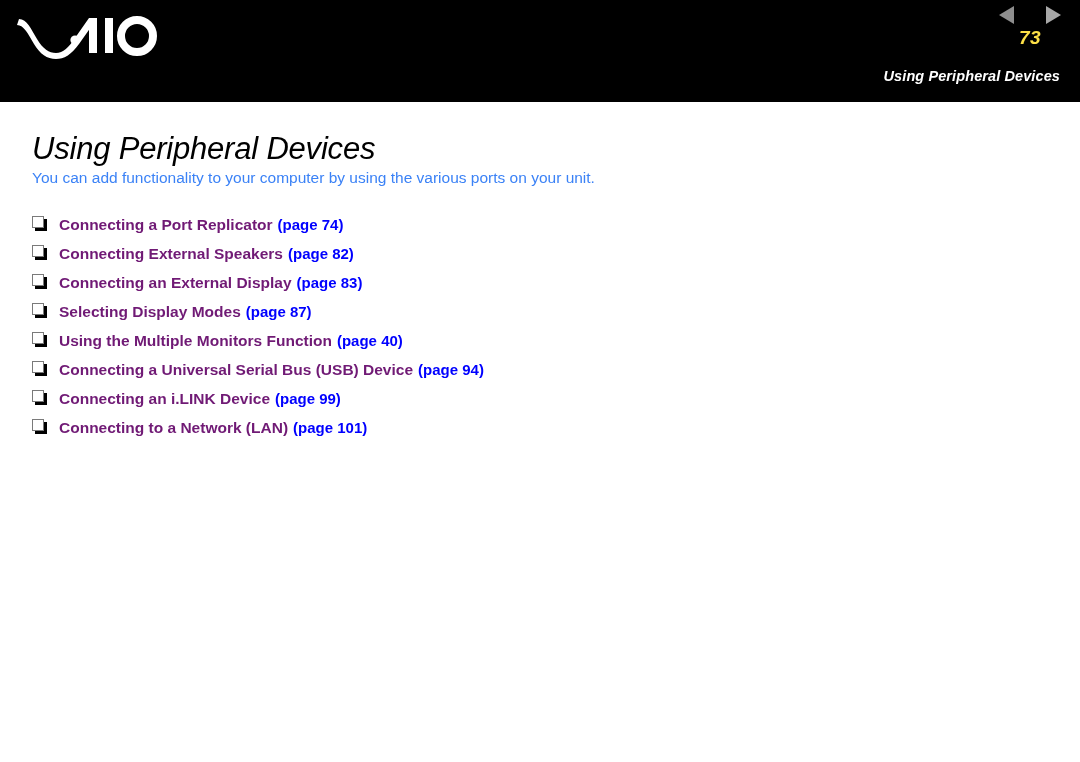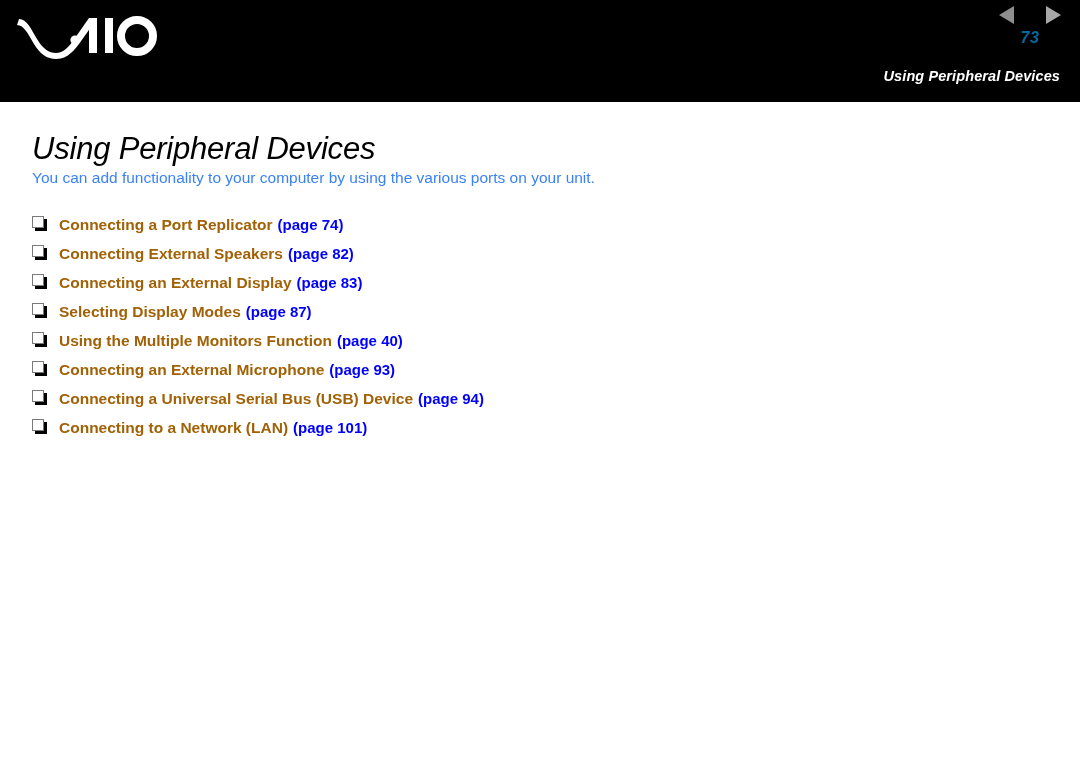--- a/index.html
+++ b/index.html
@@ -59,22 +59,22 @@
     border-bottom: 9px solid transparent;
     cursor: pointer;
   }
   #prev-arrow {
     border-right: 15px solid #8e8e8e;
   }
   #next-arrow {
     border-left: 15px solid #a8a8a8;
   }
   #page-number {
-    color: #0369a1;
-    font-size: 16px;
+    color: #fde047;
+    font-size: 19px;
     font-weight: bold;
     font-style: italic;
     line-height: 22px;
     margin-top: 3px;
     letter-spacing: 0.5px;
   }
 
   #header-running-title {
     position: absolute;
     right: 20px;
@@ -154,21 +154,21 @@
     top: 6px;
     width: 12px;
     height: 12px;
     background: #ffffff;
     border: 1px solid #7a7a7a;
     box-sizing: border-box;
   }
   .toc-label {
     font-size: 15.5px;
     font-weight: bold;
-    color: #a16207;
+    color: #701a75;
   }
   .toc-pageref {
     font-size: 15px;
     font-weight: bold;
     color: #0000ff;
     margin-left: 5px;
     cursor: pointer;
   }
 </style>
 </head>
@@ -247,33 +247,33 @@
           <span class="face"></span>
         </span>
         <span class="toc-label">Using the Multiple Monitors Function</span>
         <a class="toc-pageref">(page 40)</a>
       </li>
       <li class="toc-item">
         <span class="toc-bullet">
           <span class="shadow"></span>
           <span class="face"></span>
         </span>
-        <span class="toc-label">Connecting an External Microphone</span>
-        <a class="toc-pageref">(page 93)</a>
-      </li>
-      <li class="toc-item">
-        <span class="toc-bullet">
-          <span class="shadow"></span>
-          <span class="face"></span>
-        </span>
         <span class="toc-label">Connecting a Universal Serial Bus (USB) Device</span>
         <a class="toc-pageref">(page 94)</a>
       </li>
       <li class="toc-item">
         <span class="toc-bullet">
           <span class="shadow"></span>
           <span class="face"></span>
         </span>
+        <span class="toc-label">Connecting an i.LINK Device</span>
+        <a class="toc-pageref">(page 99)</a>
+      </li>
+      <li class="toc-item">
+        <span class="toc-bullet">
+          <span class="shadow"></span>
+          <span class="face"></span>
+        </span>
         <span class="toc-label">Connecting to a Network (LAN)</span>
         <a class="toc-pageref">(page 101)</a>
       </li>
     </ul>
 </div>
 
 </body></html>

